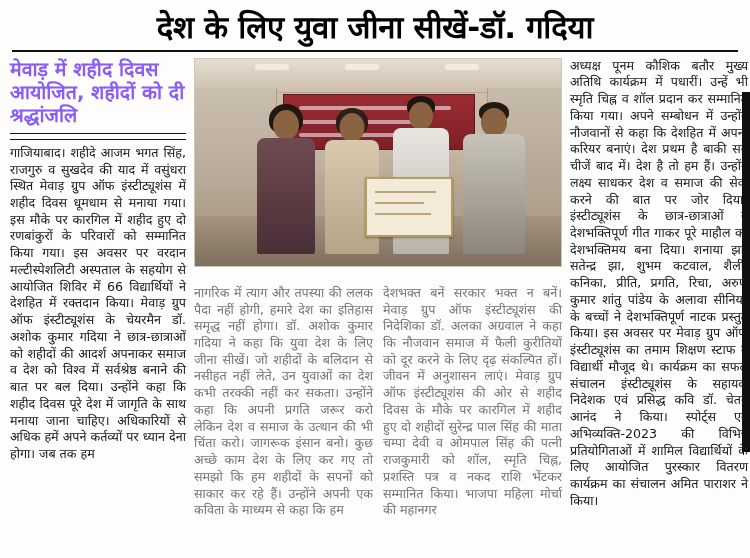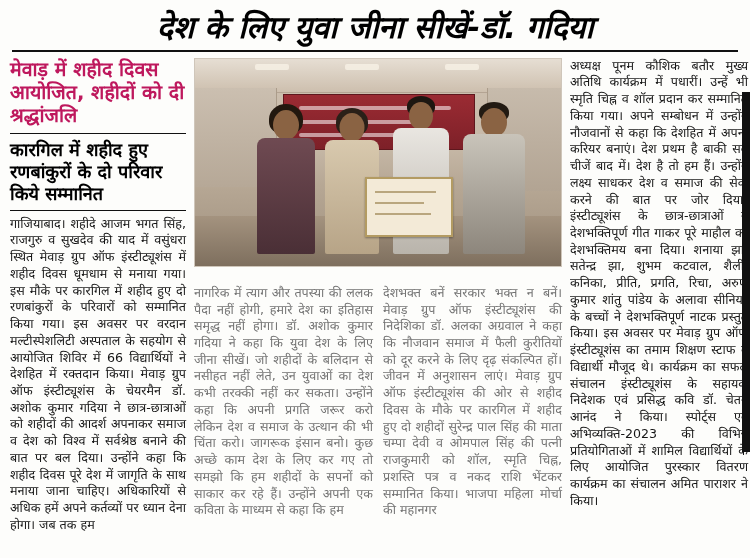--- a/index.html
+++ b/index.html
@@ -25,21 +25,20 @@
   .headline {
     font-family: "DejaVu Sans", sans-serif;
     font-weight: bold;
     font-size: 31px;
     line-height: 1.15;
     text-align: center;
     letter-spacing: -0.3px;
     color: #000000;
     margin: 4px 0 2px 0;
     white-space: nowrap;
-    font-style: italic;
   }
   .headline-rule {
     border: none;
     border-top: 2px solid #111;
     margin: 4px 2px 6px 2px;
   }
   .columns {
     display: flex;
     gap: 8px;
     height: 474px;
@@ -58,21 +57,21 @@
     flex-direction: column;
   }
   .col-right {
     width: 178px;
     flex: 0 0 178px;
   }
   .sub-head {
     font-weight: bold;
     font-size: 19.5px;
     line-height: 1.2;
-    color: #be185d;
+    color: #8b5cf6;
     margin: 0 0 0 0;
   }
   .sub-head-2 {
     font-weight: bold;
     font-size: 18px;
     line-height: 1.22;
     color: #000;
     margin: 2px 0 4px 0;
   }
   .divider {
@@ -212,21 +211,20 @@
 <div class="page">
 
   <h1 class="headline">देश के लिए युवा जीना सीखें-डॉ. गदिया</h1>
   <hr class="headline-rule">
 
   <div class="columns">
 
     <div class="col col-left">
       <div class="sub-head">मेवाड़ में शहीद दिवस आयोजित, शहीदों को दी श्रद्धांजलि</div>
       <hr class="divider">
-      <div class="sub-head-2">कारगिल में शहीद हुए रणबांकुरों के दो परिवार किये सम्मानित</div>
       <hr class="divider">
       <p class="body-text">गाजियाबाद। शहीदे आजम भगत सिंह, राजगुरु व सुखदेव की याद में वसुंधरा स्थित मेवाड़ ग्रुप ऑफ इंस्टीट्यूशंस में शहीद दिवस धूमधाम से मनाया गया। इस मौके पर कारगिल में शहीद हुए दो रणबांकुरों के परिवारों को सम्मानित किया गया। इस अवसर पर वरदान मल्टीस्पेशलिटी अस्पताल के सहयोग से आयोजित शिविर में 66 विद्यार्थियों ने देशहित में रक्तदान किया। मेवाड़ ग्रुप ऑफ इंस्टीट्यूशंस के चेयरमैन डॉ. अशोक कुमार गदिया ने छात्र-छात्राओं को शहीदों की आदर्श अपनाकर समाज व देश को विश्व में सर्वश्रेष्ठ बनाने की बात पर बल दिया। उन्होंने कहा कि शहीद दिवस पूरे देश में जागृति के साथ मनाया जाना चाहिए। अधिकारियों से अधिक हमें अपने कर्तव्यों पर ध्यान देना होगा। जब तक हम</p>
     </div>
 
     <div class="col col-mid">
 
       <div class="photo-wrap">
         <div class="room"></div>
         <div class="ceiling"></div>
         <div class="ceil-light" style="left:60px;"></div>

